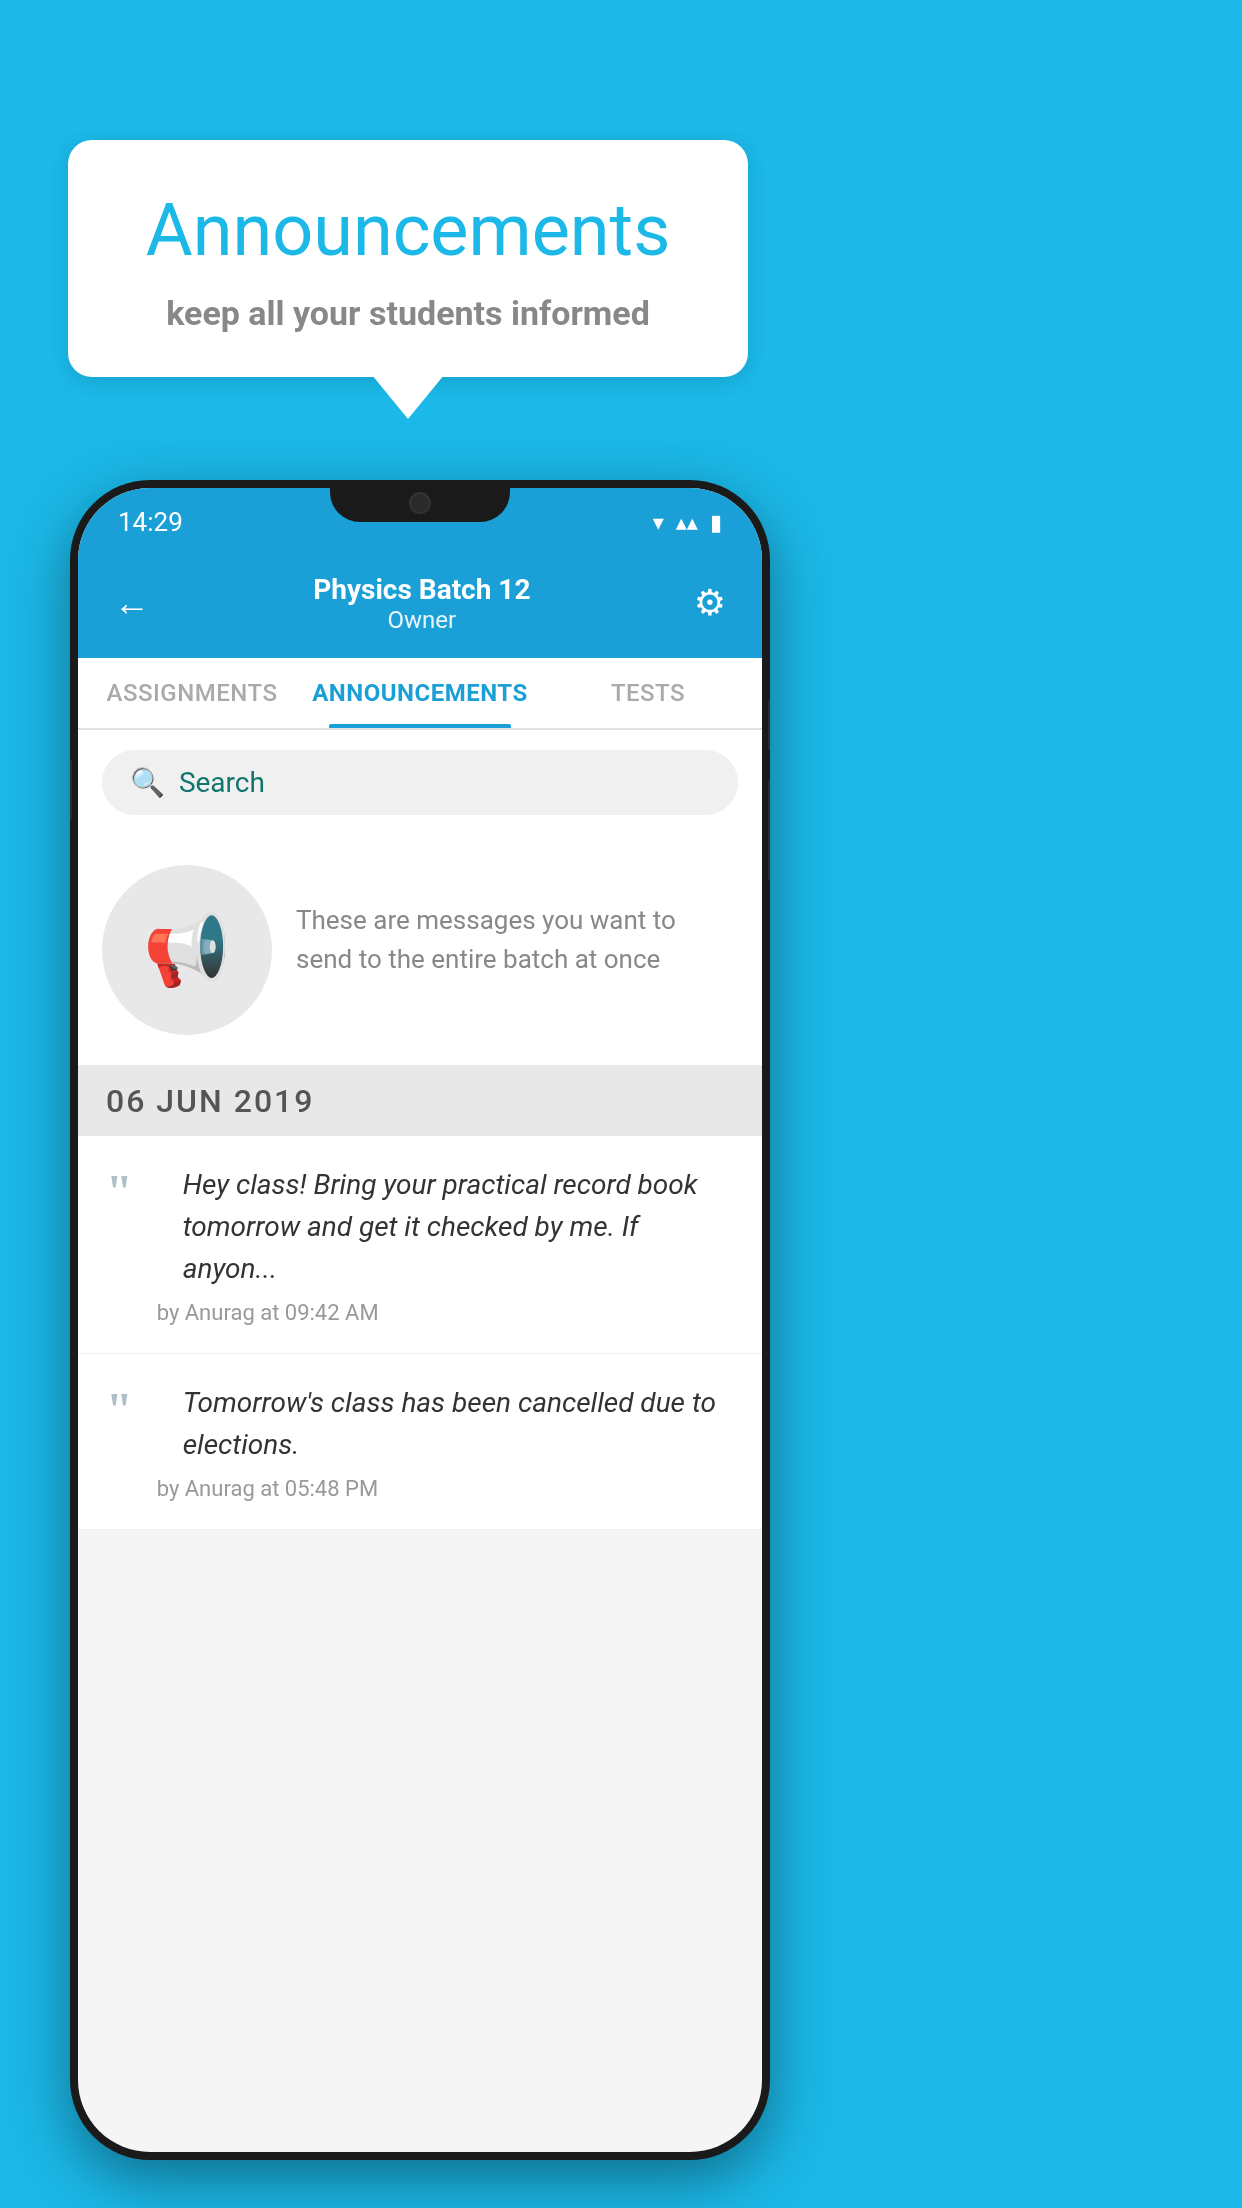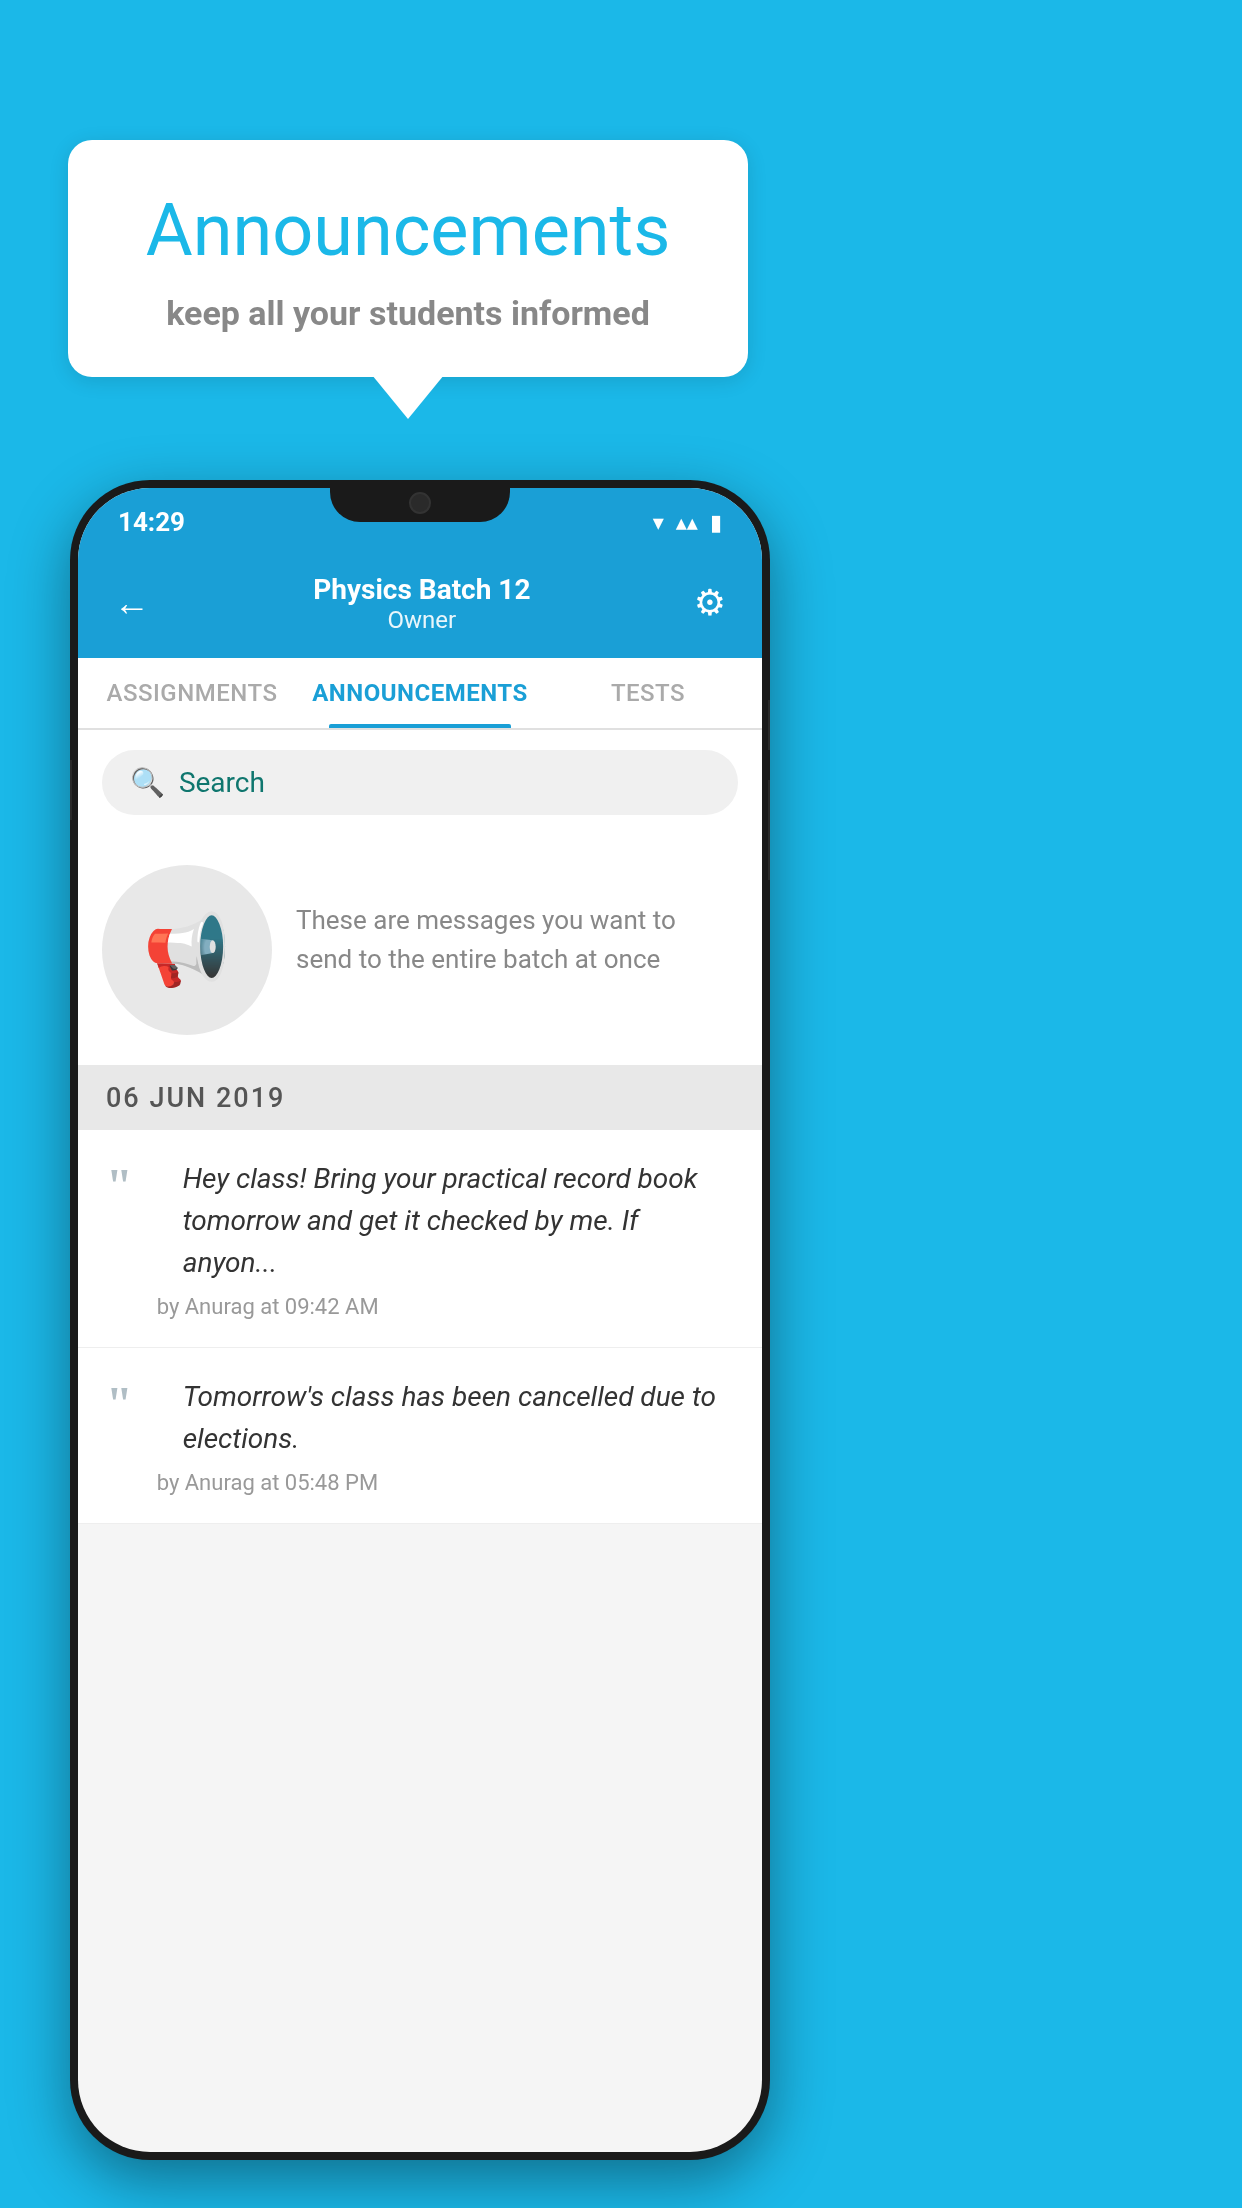--- a/index.html
+++ b/index.html
@@ -110,21 +110,21 @@
       display: flex;
       align-items: center;
       justify-content: space-between;
       padding: 0 40px;
       padding-top: 8px;
     }
 
     .status-time {
       color: white;
       font-size: 26px;
-      font-weight: 700;
+      font-weight: 400;
     }
 
     .status-icons {
       display: flex;
       align-items: center;
       gap: 12px;
     }
 
     .wifi-icon, .signal-icon, .battery-icon {
       color: white;
@@ -286,21 +286,21 @@
       font-size: 27px;
       font-weight: 500;
       cursor: pointer;
       width: 100%;
     }
 
     
     .date-header {
       background: #e8e8e8;
       padding: 16px 28px;
-      font-size: 27px;
+      font-size: 32px;
       color: #555;
       font-weight: 500;
       letter-spacing: 2px;
     }
 
     
     .announcement-item {
       background: white;
       display: flex;
       align-items: flex-start;

